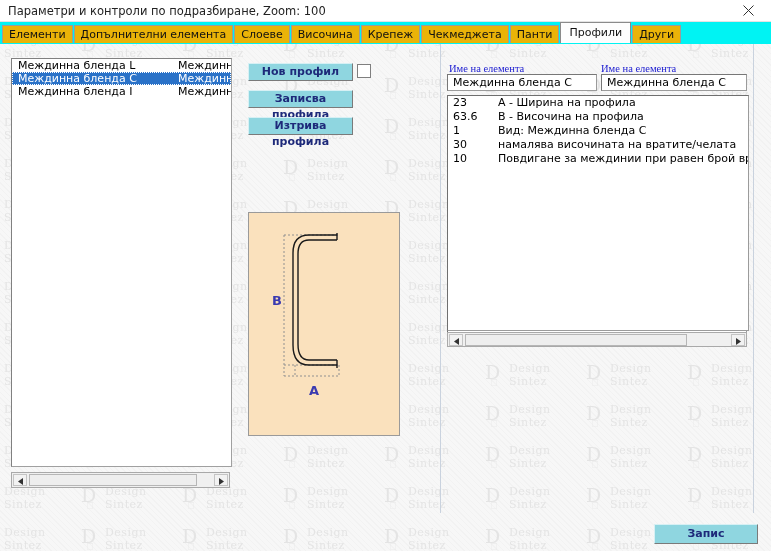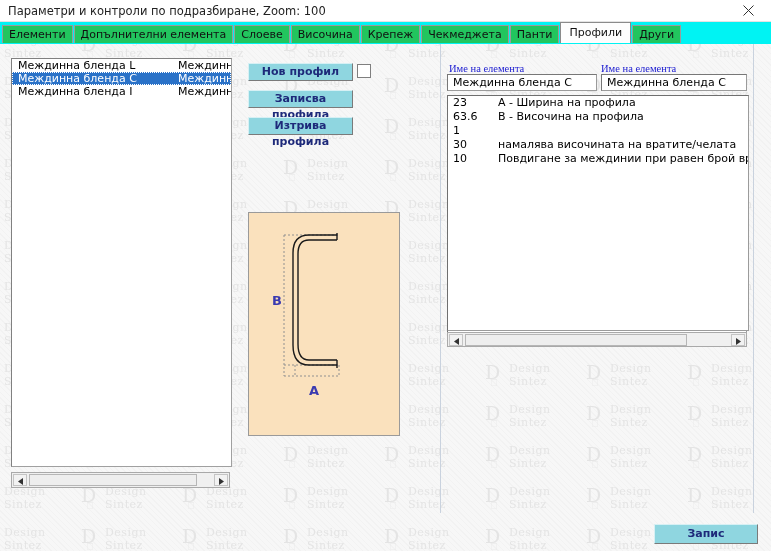--- a/index.html
+++ b/index.html
@@ -106,21 +106,21 @@
     left: 2px; top: 1px;
     height: 21px;
     display: flex;
     align-items: flex-end;
   }
   .tab {
     height: 17px;
     line-height: 17px;
     padding: 0 6px;
     margin-right: 1px;
-    background: #22c55e;
+    background: #eab308;
     border: 1px solid #9b9b9b;
     border-bottom: none;
     color: #111111;
     font-size: 11px;
     white-space: nowrap;
     cursor: pointer;
     box-sizing: content-box;
   }
   .tab.active {
     height: 20px;
@@ -1080,20 +1080,21 @@
         <div class="prop-row">
           <span class="pv">23</span>
           <span class="pd">A - Ширина на профила</span>
         </div>
         <div class="prop-row">
           <span class="pv">63.6</span>
           <span class="pd">B - Височина на профила</span>
         </div>
         <div class="prop-row">
           <span class="pv">1</span>
+          <span class="pd">Вид: Междинна бленда C</span>
         </div>
         <div class="prop-row">
           <span class="pv">30</span>
           <span class="pd">намалява височината на вратите/челата</span>
         </div>
         <div class="prop-row">
           <span class="pv">10</span>
           <span class="pd">Повдигане за междинии при равен брой врати/чела-про</span>
         </div>
       </div>

